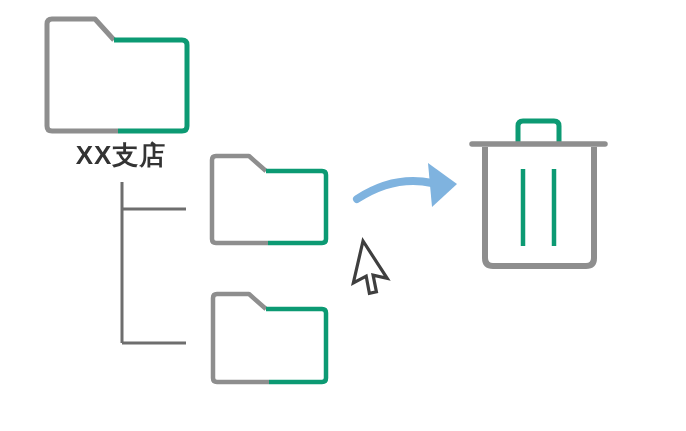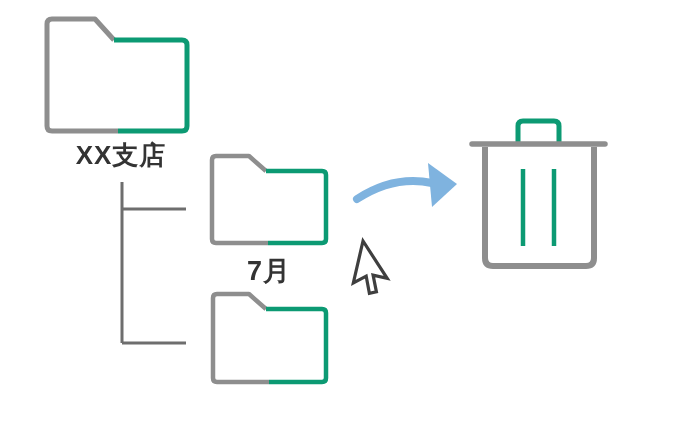--- a/index.html
+++ b/index.html
@@ -77,15 +77,14 @@
       <line class="stroke-green" stroke-width="4.5" x1="523" y1="169" x2="523" y2="246"></line>
       <line class="stroke-green" stroke-width="4.5" x1="554" y1="169" x2="554" y2="246"></line>
     </g>
 
     <g transform="translate(363,241) rotate(13)">
       <path class="cursor-shape" stroke-width="3.2" stroke-linejoin="miter" d="M0,0 L0,43 L11,33.5 L18,49.5 L24.5,46.5 L17.5,31 L32,31 Z"></path>
     </g>
   </svg>
 
   <div class="lbl lbl-parent">XX支店</div>
-  <div class="lbl lbl-july">7月</div>
 
 </div>
 
 </body></html>

